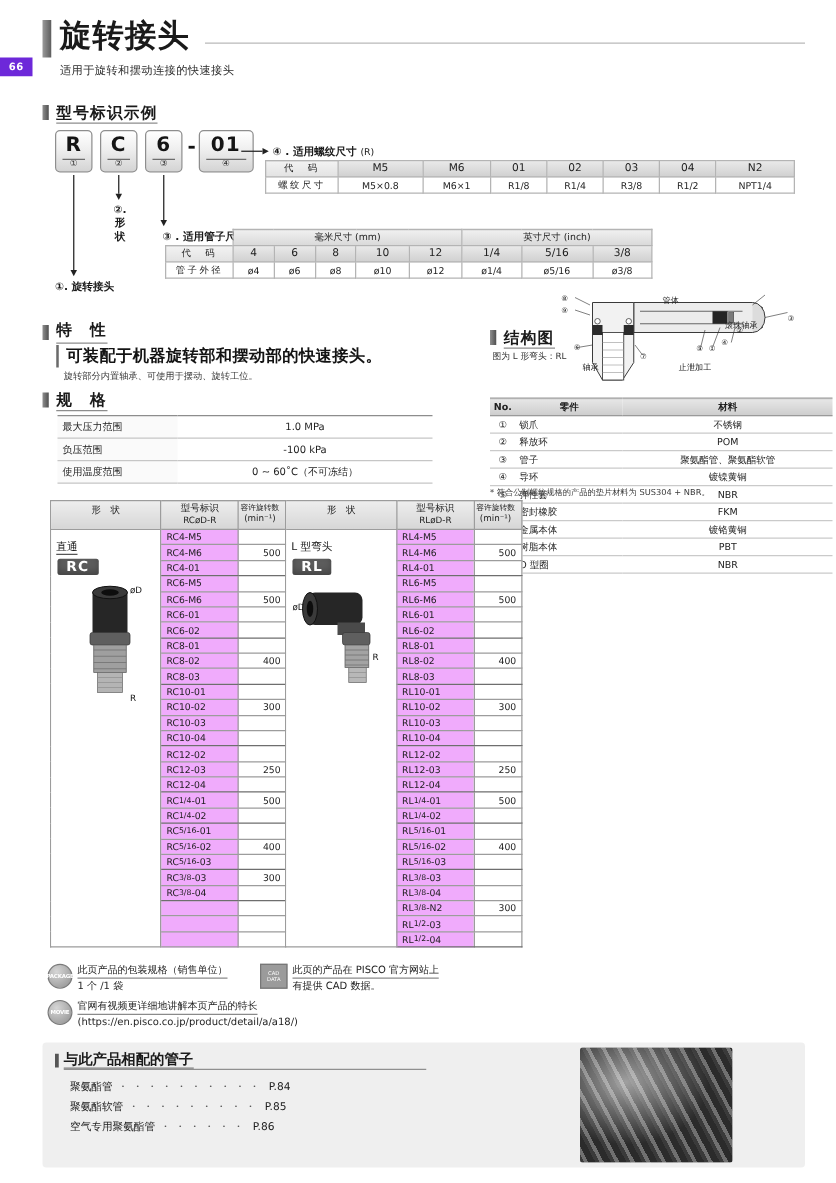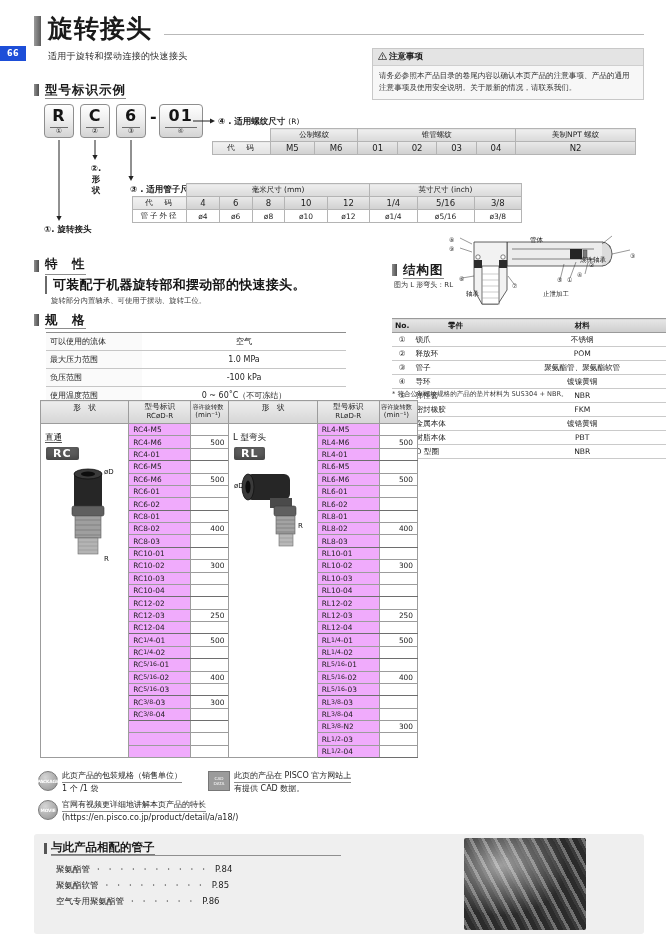--- a/index.html
+++ b/index.html
@@ -12,21 +12,21 @@
     color: #161616;
     position: relative;
     overflow: hidden;
   }
   .page { position: relative; width: 669px; height: 946px; }
 
   
   .page-tab {
     position: absolute; left: 0; top: 46px;
     width: 26px; height: 15px;
-    background: #1d4ed8; color: #fff;
+    background: #6d28d9; color: #fff;
     font-size: 8px; font-weight: bold;
     display: flex; align-items: center; justify-content: center;
     letter-spacing: .5px;
   }
 
   
   .hdr { position: absolute; left: 34px; top: 14px; width: 610px; }
   .hdr-bar {
     position: absolute; left: 0; top: 2px; width: 7px; height: 30px;
     background: linear-gradient(to right,#9a9a9a,#5d5d5d);
@@ -185,30 +185,20 @@
 
   <div class="page-tab">66</div>
 
   <div class="hdr">
     <div class="hdr-bar"></div>
     <div class="hdr-title">旋转接头</div>
     <div class="hdr-rule"></div>
     <div class="hdr-sub">适用于旋转和摆动连接的快速接头</div>
   </div>
 
-  <div class="caution">
-    <div class="caution-hd">
-      <svg class="warn-tri" width="9" height="8" viewBox="0 0 9 8">
-        <path d="M4.5 0.4 L8.7 7.6 L0.3 7.6 Z" fill="none" stroke="#333" stroke-width="0.8"></path>
-        <rect x="4.1" y="2.8" width="0.8" height="2.6" fill="#333"></rect>
-        <rect x="4.1" y="6.0" width="0.8" height="0.8" fill="#333"></rect>
-      </svg><span>注意事项</span>
-    </div>
-    <div class="caution-bd">请务必参照本产品目录的卷尾内容以确认本页产品的注意事项、产品的通用注意事项及使用安全说明。关于最新的情况，请联系我们。</div>
-  </div>
 
   <div class="sec" style="left:34px; top:82px; width:300px;">
     <div class="sec-h"><span class="ul">型号标识示例</span></div>
   </div>
 
   <div class="codebox-row">
     <div class="cbox">
       <div class="big">R</div>
       <div class="bar"></div>
       <div class="num">①</div>
@@ -259,35 +249,39 @@
   <div class="arrowto" style="left:88px; top:163px; text-align:center; width:16px; line-height:11px;">
     <div>②.</div>
     <div>形</div>
     <div>状</div>
   </div>
 
   <div class="arrowto" style="left:44px; top:224px;">①. 旋转接头</div>
 
   <table class="t" style="position:absolute; left:212px; top:128px; width:424px;">
     <tbody>
-        <tr>
-      <td class="lbl" style="border:none;background:transparent;"></td>
-      <td class="grp" colspan="2">公制螺纹</td>
-      <td class="grp" colspan="4">锥管螺纹</td>
-      <td class="grp">美制NPT 螺纹</td>
-    </tr>
     <tr class="hrow">
       <td class="lbl" style="width:58px">代　码</td>
       <td>M5</td>
       <td>M6</td>
       <td>01</td>
       <td>02</td>
       <td>03</td>
       <td>04</td>
       <td>N2</td>
+    </tr>
+    <tr class="vrow">
+      <td class="lbl">螺纹尺寸</td>
+      <td>M5×0.8</td>
+      <td>M6×1</td>
+      <td>R1/8</td>
+      <td>R1/4</td>
+      <td>R3/8</td>
+      <td>R1/2</td>
+      <td>NPT1/4</td>
     </tr>
   </tbody>
     </table>
 
   <table class="t" style="position:absolute; left:132px; top:183px; width:390px;">
     <tbody>
         <tr>
       <td class="lbl" style="border:none;background:transparent;"></td>
       <td class="grp" colspan="5">毫米尺寸 (mm)</td>
       <td class="grp" colspan="3">英寸尺寸 (inch)</td>
@@ -321,24 +315,20 @@
     <div class="sec-h"><span class="ul">特　性</span></div>
   </div>
   <div style="position:absolute; left:45px; top:276px; padding-left:6px; border-left:2px solid #6a6a6a; font-size:13px; font-weight:bold; color:#141414; letter-spacing:.3px;">可装配于机器旋转部和摆动部的快速接头。</div>
   <div style="position:absolute; left:51px; top:296px; font-size:7.4px; color:#3a3a3a;">旋转部分内置轴承、可使用于摆动、旋转工位。</div>
 
   <div class="sec" style="left:34px; top:312px; width:330px;">
     <div class="sec-h"><span class="ul">规　格</span></div>
   </div>
   <table class="spec" style="position:absolute; left:46px; top:332px;">
     <tbody>
-        <tr>
-      <td class="k">可以使用的流体</td>
-      <td class="v">空气</td>
-    </tr>
     <tr>
       <td class="k">最大压力范围</td>
       <td class="v">1.0 MPa</td>
     </tr>
     <tr>
       <td class="k">负压范围</td>
       <td class="v">-100 kPa</td>
     </tr>
     <tr>
       <td class="k">使用温度范围</td>

